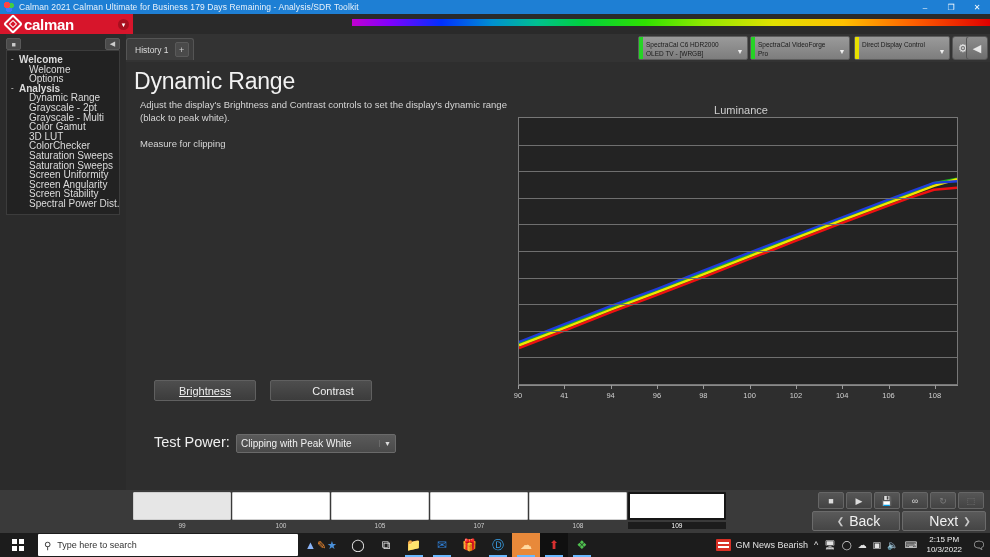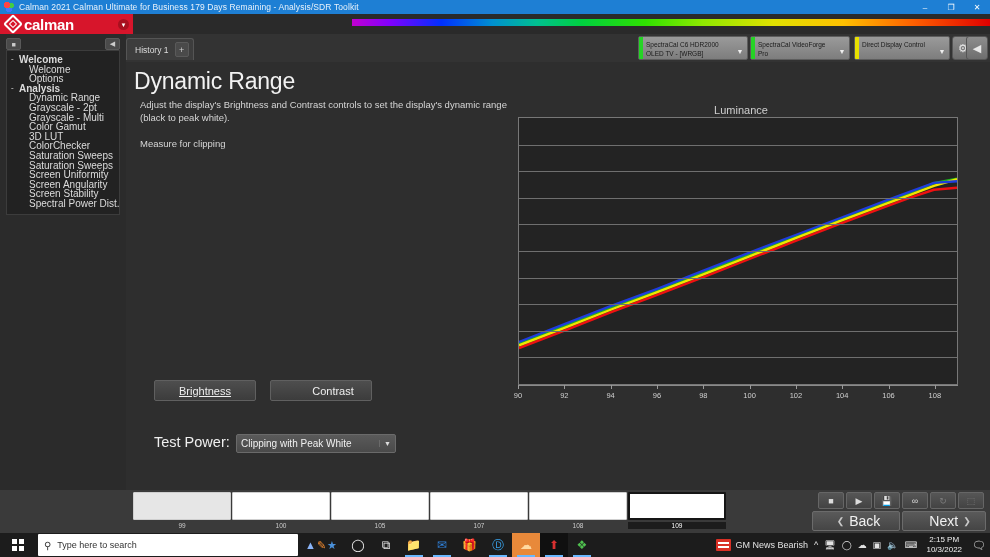--- a/index.html
+++ b/index.html
@@ -379,21 +379,21 @@
             <polyline points="0.0,225.6 46.1,207.5 92.2,189.4 138.3,172.4 184.4,154.3 230.5,136.2 276.6,118.4 322.7,100.5 368.8,83.0 391.9,74.5 414.9,65.2 438.0,60.6" fill="none" stroke="#1db81d" stroke-width="2.4"></polyline>
             <polyline points="0.0,227.4 46.1,209.6 92.2,191.5 138.3,174.2 184.4,156.4 230.5,138.3 276.6,120.2 322.7,102.4 368.8,85.1 391.9,76.6 414.9,67.8 438.0,61.2" fill="none" stroke="#f2e400" stroke-width="2.4"></polyline>
             <polyline points="0.0,224.0 46.1,205.9 92.2,187.8 138.3,170.8 184.4,152.7 230.5,134.6 276.6,117.0 322.7,99.5 368.8,81.9 391.9,73.4 414.9,64.9 438.0,63.3" fill="none" stroke="#1f3ddd" stroke-width="2.4"></polyline>
           </svg>
       <div class="gridline" style="top: 27px;"></div><div class="gridline" style="top: 53px;"></div><div class="gridline" style="top: 80px;"></div><div class="gridline" style="top: 106px;"></div><div class="gridline" style="top: 133px;"></div><div class="gridline" style="top: 160px;"></div><div class="gridline" style="top: 186px;"></div><div class="gridline" style="top: 213px;"></div><div class="gridline" style="top: 239px;"></div></div>
       <div class="xaxis"></div>
       <div id="xticks">
           <div class="xtick" style="left: 7px;"></div>
           <div class="xlabel" style="left: 7px;">90</div>
           <div class="xtick" style="left: 53.3px;"></div>
-          <div class="xlabel" style="left: 53.3px;">92</div>
+          <div class="xlabel" style="left: 53.3px;">41</div>
           <div class="xtick" style="left: 99.6px;"></div>
           <div class="xlabel" style="left: 99.6px;">94</div>
           <div class="xtick" style="left: 145.9px;"></div>
           <div class="xlabel" style="left: 145.9px;">96</div>
           <div class="xtick" style="left: 192.3px;"></div>
           <div class="xlabel" style="left: 192.3px;">98</div>
           <div class="xtick" style="left: 238.6px;"></div>
           <div class="xlabel" style="left: 238.6px;">100</div>
           <div class="xtick" style="left: 284.9px;"></div>
           <div class="xlabel" style="left: 284.9px;">102</div>

